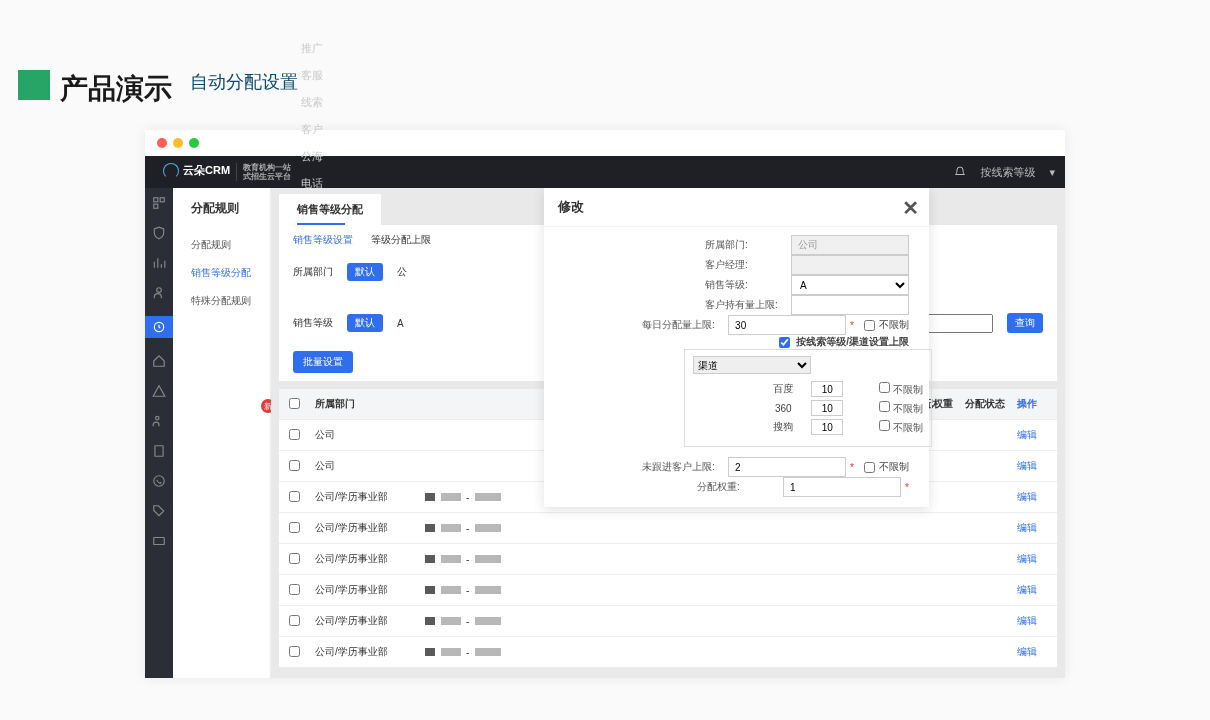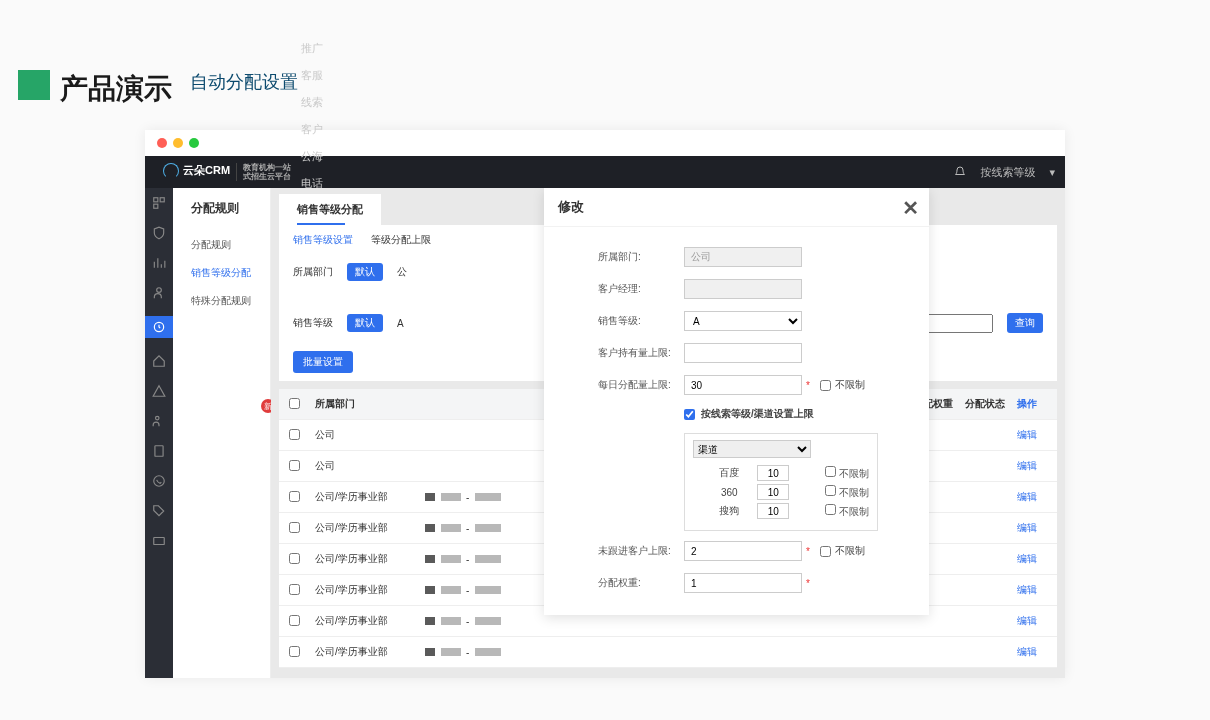--- a/index.html
+++ b/index.html
@@ -57,29 +57,29 @@
   .c-st{width:52px;}
   .c-op{width:46px; color:#2f6fed;}
   .bar { display:inline-block; height:8px; background:#b8b8b8; }
   .bar.d{background:#5a5a5a;}
   input[type=checkbox]{ width:11px; height:11px; }
   
   .modal { position:absolute; left:273px; top:0px; width:385px; background:#fff; box-shadow:0 3px 12px rgba(0,0,0,0.12); z-index:10; }
   .modal-title { padding:10px 14px; font-size:13px; font-weight:600; position:relative; border-bottom:1px solid #f2f2f2;}
   .close {position:absolute; right:10px; top:8px; font-size:20px; color:#555; cursor:pointer;}
   .mform { padding:8px 20px 10px 54px; font-size:10px; color:#444; }
-  .frow { display:flex; align-items:center; margin:12px 0; }
+  .frow { display:flex; align-items:center; margin:0 0;justify-content:flex-end; }
   .flab { width:86px; text-align:left; color:#555; }
   .finp { border:1px solid #ccc; height:20px; width:118px; font-size:10px; padding:0 6px; background:#fff; }
   .finp.dis { background:#f0f0f0; color:#999; }
   .fsel { border:1px solid #ccc; height:20px; width:118px; font-size:10px; padding:0 4px; background:#fff; }
   .req { color:#e33; margin-left:4px; }
   .cb { margin:0 4px 0 10px; }
   .chbox { width:11px; height:11px; accent-color:#2f6fed; }
-  .innerbox { border:1px solid #ddd; margin-left:86px; width:194px; padding:6px 8px 8px; }
+  .innerbox { border:1px solid #ddd; margin-left:86px; width:248px; padding:6px 8px 8px; }
   .innerbox .row2 { display:flex; align-items:center; justify-content:flex-end; gap:8px; margin:3px 0; }
   .innerbox .row2 .lbl{ width:40px; text-align:center; }
   .innerbox .row2 input.sm{ width:32px; height:16px; border:1px solid #ccc; font-size:10px; text-align:center;}
   .innerbox .row2 .ul{ margin-left:28px; color:#555;}
   .innerbox select{ width:118px; height:18px; border:1px solid #ccc; font-size:10px; margin-bottom:4px;}
   .btns { display:flex; justify-content:center; gap:70px; padding:6px 0 12px; }
   .btn-cancel { border:1px solid #ccc; background:#fff; padding:4px 12px; font-size:11px; border-radius:2px; }
   .btn-save { background:#2f6fed; color:#fff; border:none; padding:4px 16px; font-size:11px; border-radius:2px; }
 </style>
 </head>

